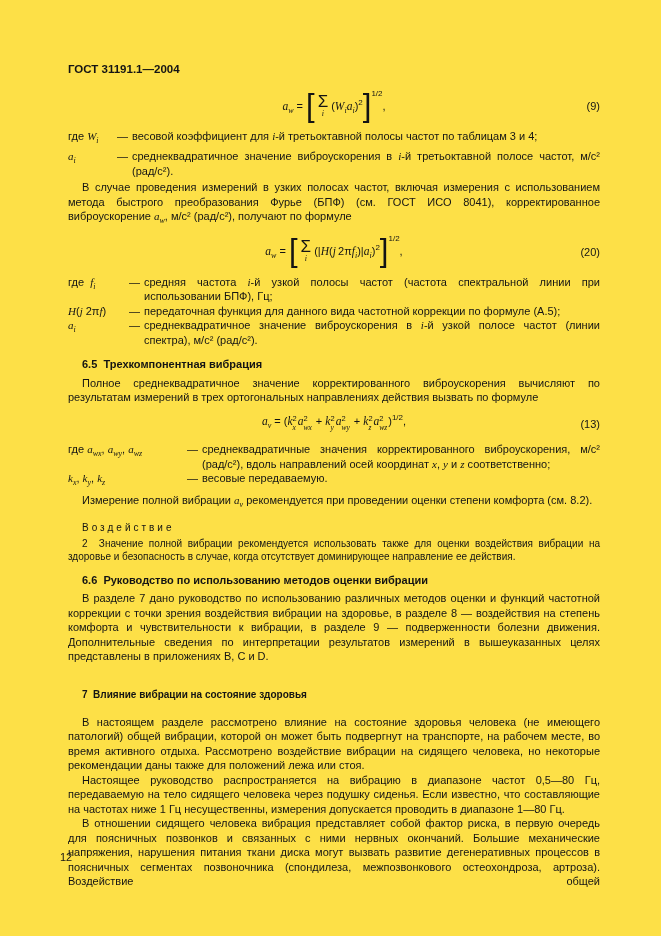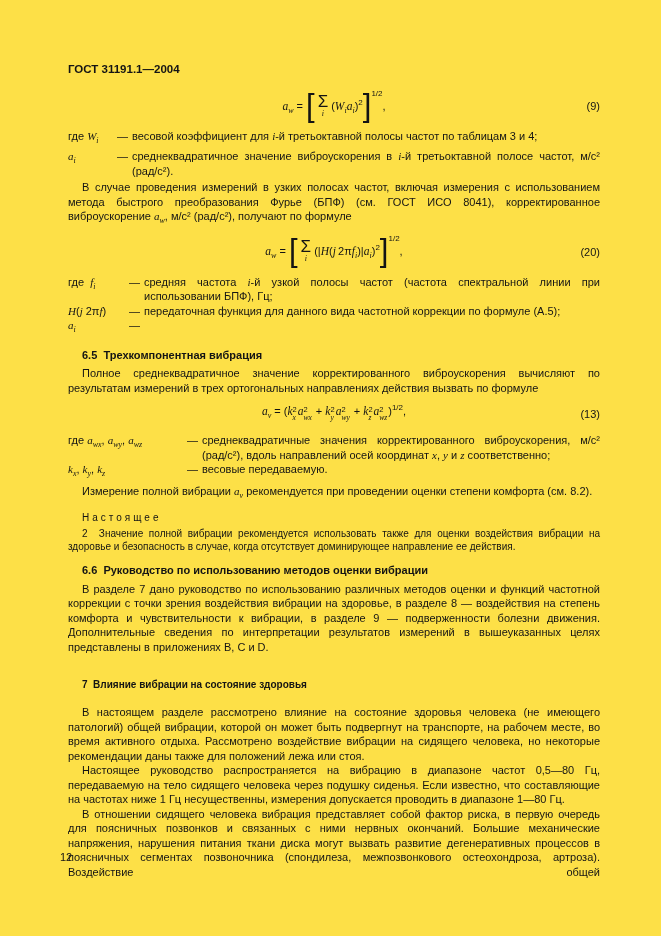--- a/index.html
+++ b/index.html
@@ -93,20 +93,21 @@
       <span class="def-desc">средняя частота <i>i</i>-й узкой полосы частот (частота спектральной линии при использовании БПФ), Гц;</span>
     </div>
     <div class="def-row">
       <span class="def-term"><i>H</i>(<i>j</i>&nbsp;2π<i>f</i>)</span>
       <span class="def-dash">—</span>
       <span class="def-desc">передаточная функция для данного вида частотной коррекции по формуле (А.5);</span>
     </div>
     <div class="def-row">
       <span class="def-term"><i>a</i><sub><i>i</i></sub></span>
       <span class="def-dash">—</span>
+      <span class="def-desc">среднеквадратичное значение виброускорения в <i>i</i>-й узкой полосе частот (линии спектра), м/с² (рад/с²).</span>
     </div>
   </div>
 
   <div class="h-sub">6.5&nbsp; Трехкомпонентная вибрация</div>
 
   <p class="para">Полное среднеквадратичное значение корректированного виброускорения вычисляют по результатам измерений в трех ортогональных направлениях действия вызвать по формуле</p>
 
   <div class="fwrap">
     <span class="frow"><i>a</i><sub><i>v</i></sub> = (<i>k</i><span class="ss"><span class="t">2</span><span class="b">x</span></span><i>a</i><span class="ss"><span class="t">2</span><span class="b">wx</span></span> + <i>k</i><span class="ss"><span class="t">2</span><span class="b">y</span></span><i>a</i><span class="ss"><span class="t">2</span><span class="b">wy</span></span> + <i>k</i><span class="ss"><span class="t">2</span><span class="b">z</span></span><i>a</i><span class="ss"><span class="t">2</span><span class="b">wz</span></span>)<span class="pw2">1/2</span>,</span>
     <span class="fnum">(13)</span>
@@ -121,21 +122,21 @@
     <div class="def-row">
       <span class="def-term"><i>k</i><sub><i>x</i></sub>, <i>k</i><sub><i>y</i></sub>, <i>k</i><sub><i>z</i></sub></span>
       <span class="def-dash">—</span>
       <span class="def-desc">весовые передаваемую.</span>
     </div>
   </div>
 
   <p class="para inline-var">Измерение полной вибрации <i>a</i><sub><i>v</i></sub> рекомендуется при проведении оценки степени комфорта (см. 8.2).</p>
 
   <div class="notes">
-    <div class="notes-title">Настоящее</div>
+    <div class="notes-title">Воздействие</div>
     <p class="note">2&nbsp; Значение полной вибрации рекомендуется использовать также для оценки воздействия вибрации на здоровье и безопасность в случае, когда отсутствует доминирующее направление ее действия.</p>
   </div>
 
   <div class="h-sub">6.6&nbsp; Руководство по использованию методов оценки вибрации</div>
 
   <p class="para">В разделе 7 дано руководство по использованию различных методов оценки и функций частотной коррекции с точки зрения воздействия вибрации на здоровье, в разделе 8 — воздействия на степень комфорта и чувствительности к вибрации, в разделе 9 — подверженности болезни движения. Дополнительные сведения по интерпретации результатов измерений в вышеуказанных целях представлены в приложениях B, C и D.</p>
 
   <div class="h-main">7&nbsp; Влияние вибрации на состояние здоровья</div>
 
 

